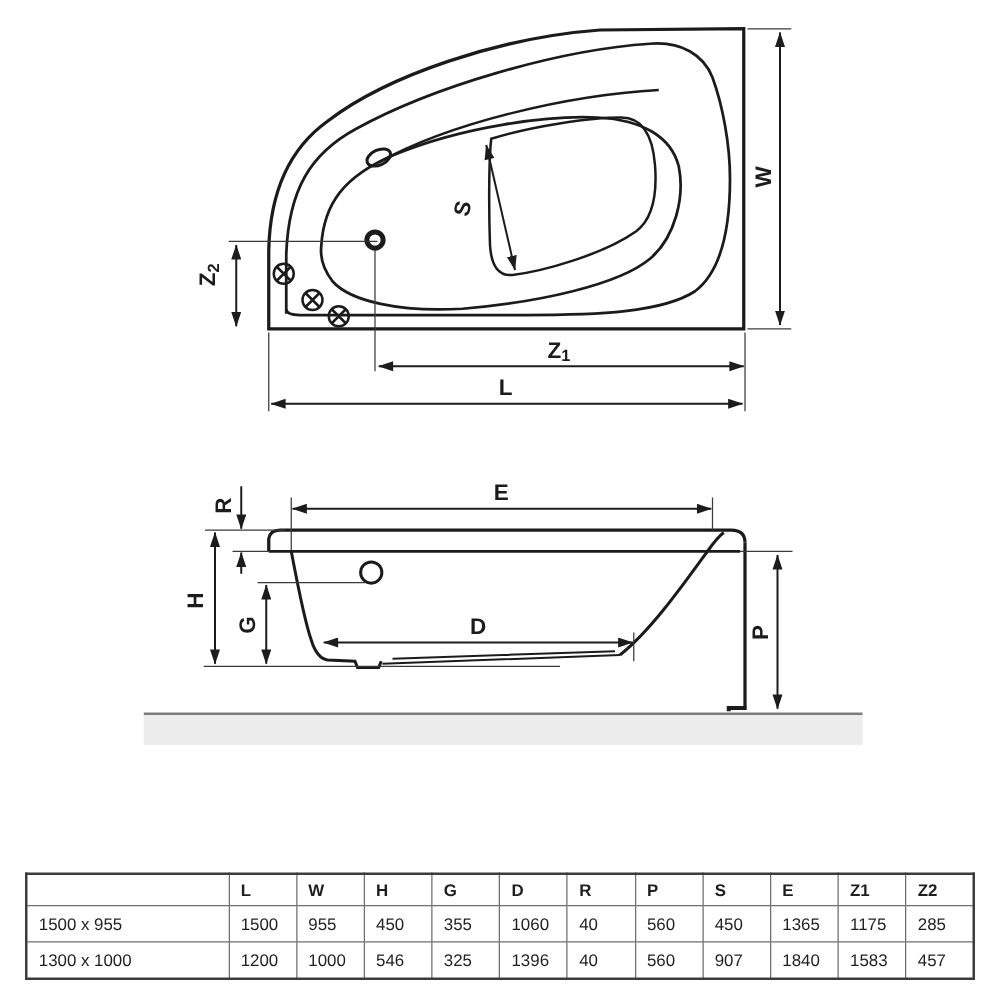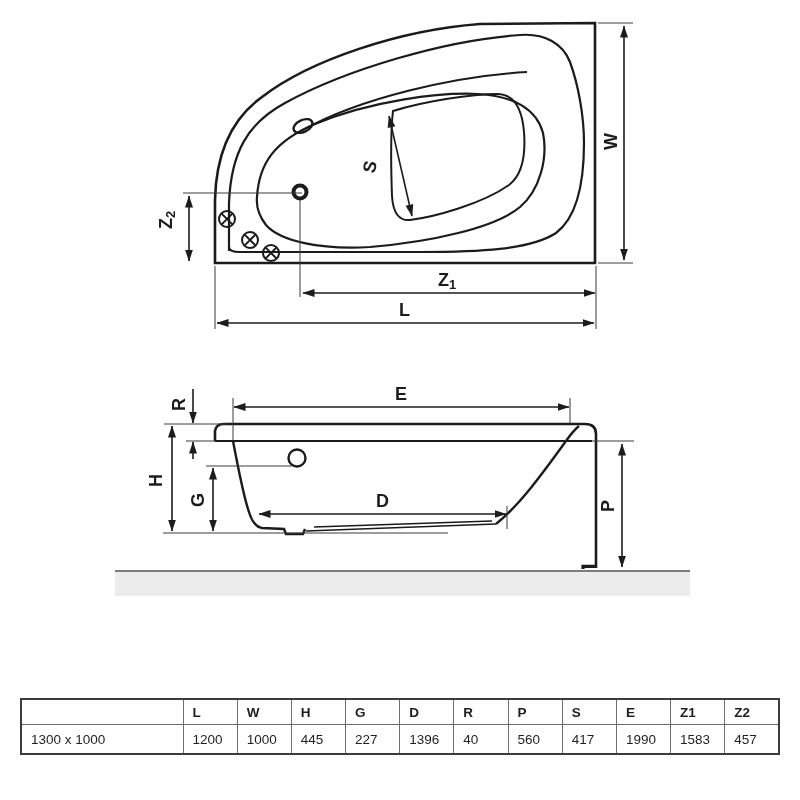--- a/index.html
+++ b/index.html
@@ -172,30 +172,44 @@
           <th>R</th>
           <th>P</th>
           <th>S</th>
           <th>E</th>
           <th>Z1</th>
           <th>Z2</th>
         </tr>
       </thead>
       <tbody>
         <tr>
+          <th>1500 x 955</th>
+          <td>1500</td>
+          <td>955</td>
+          <td>450</td>
+          <td>355</td>
+          <td>1060</td>
+          <td>40</td>
+          <td>560</td>
+          <td>450</td>
+          <td>1365</td>
+          <td>1175</td>
+          <td>285</td>
+        </tr>
+        <tr>
           <th>1300 x 1000</th>
           <td>1200</td>
           <td>1000</td>
-          <td>445</td>
-          <td>227</td>
+          <td>546</td>
+          <td>325</td>
           <td>1396</td>
           <td>40</td>
           <td>560</td>
-          <td>417</td>
-          <td>1990</td>
+          <td>907</td>
+          <td>1840</td>
           <td>1583</td>
           <td>457</td>
         </tr>
       </tbody>
     </table>
   </div>
 
 </div>
 
 </body></html>

